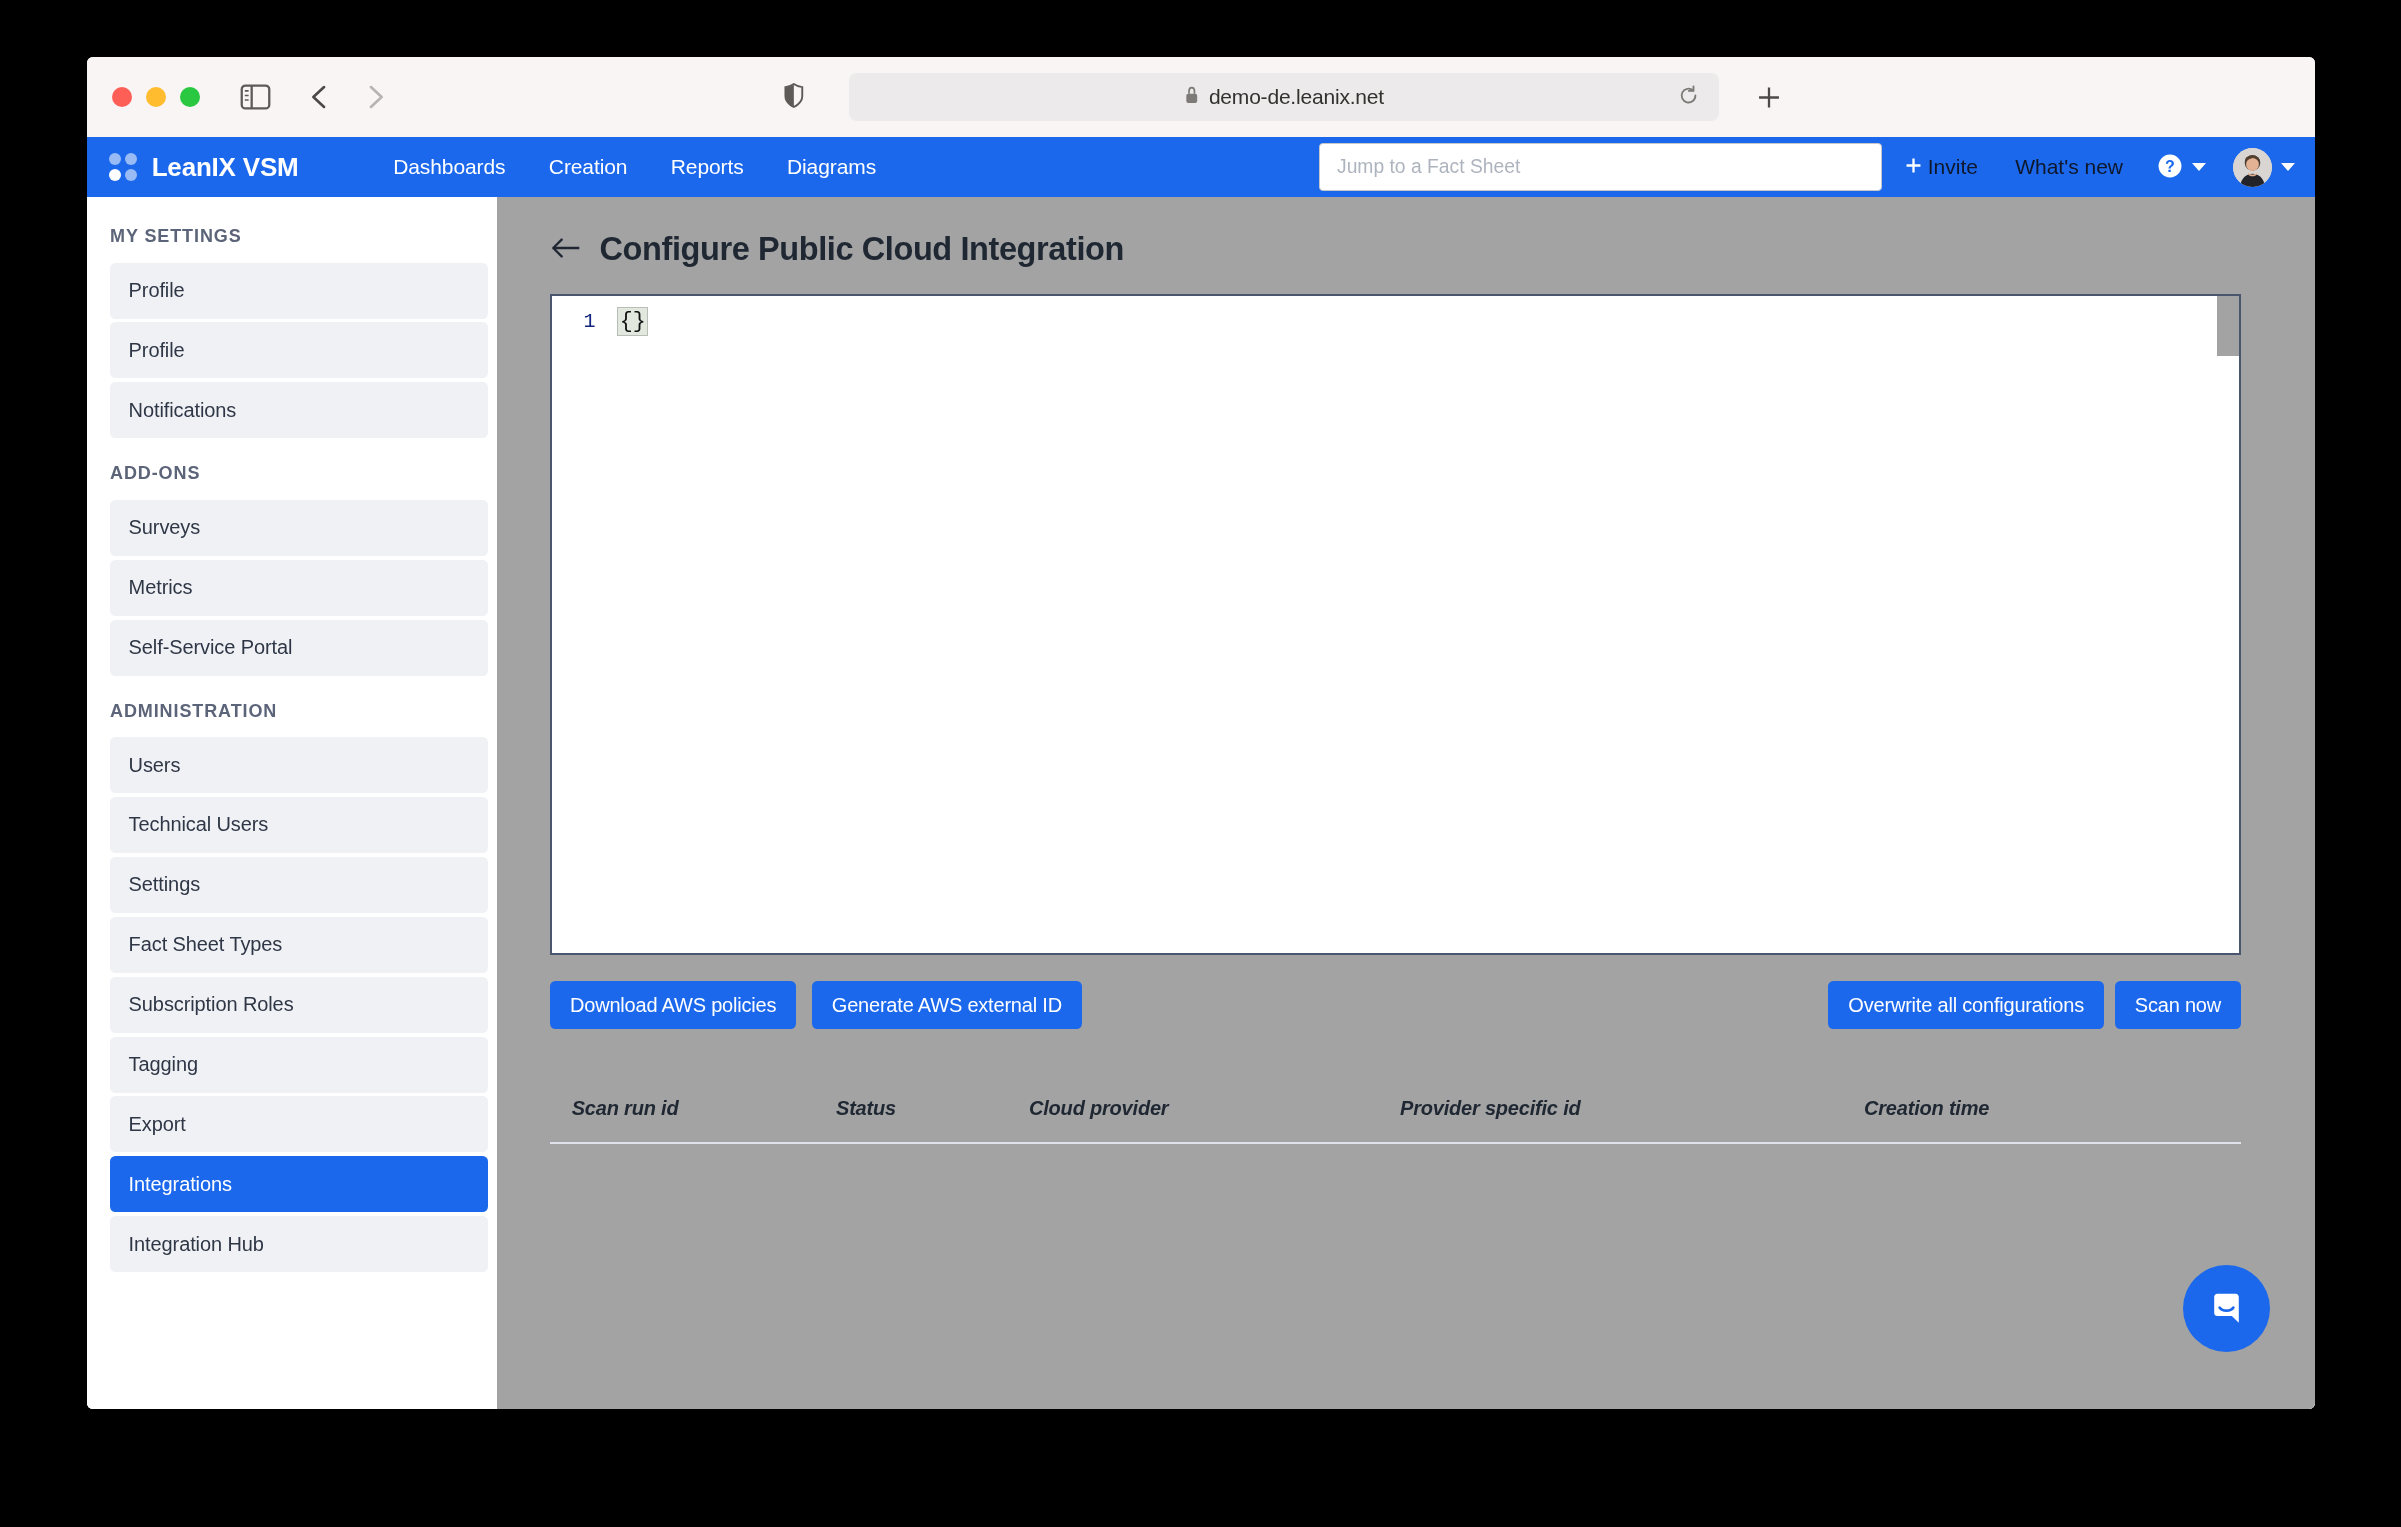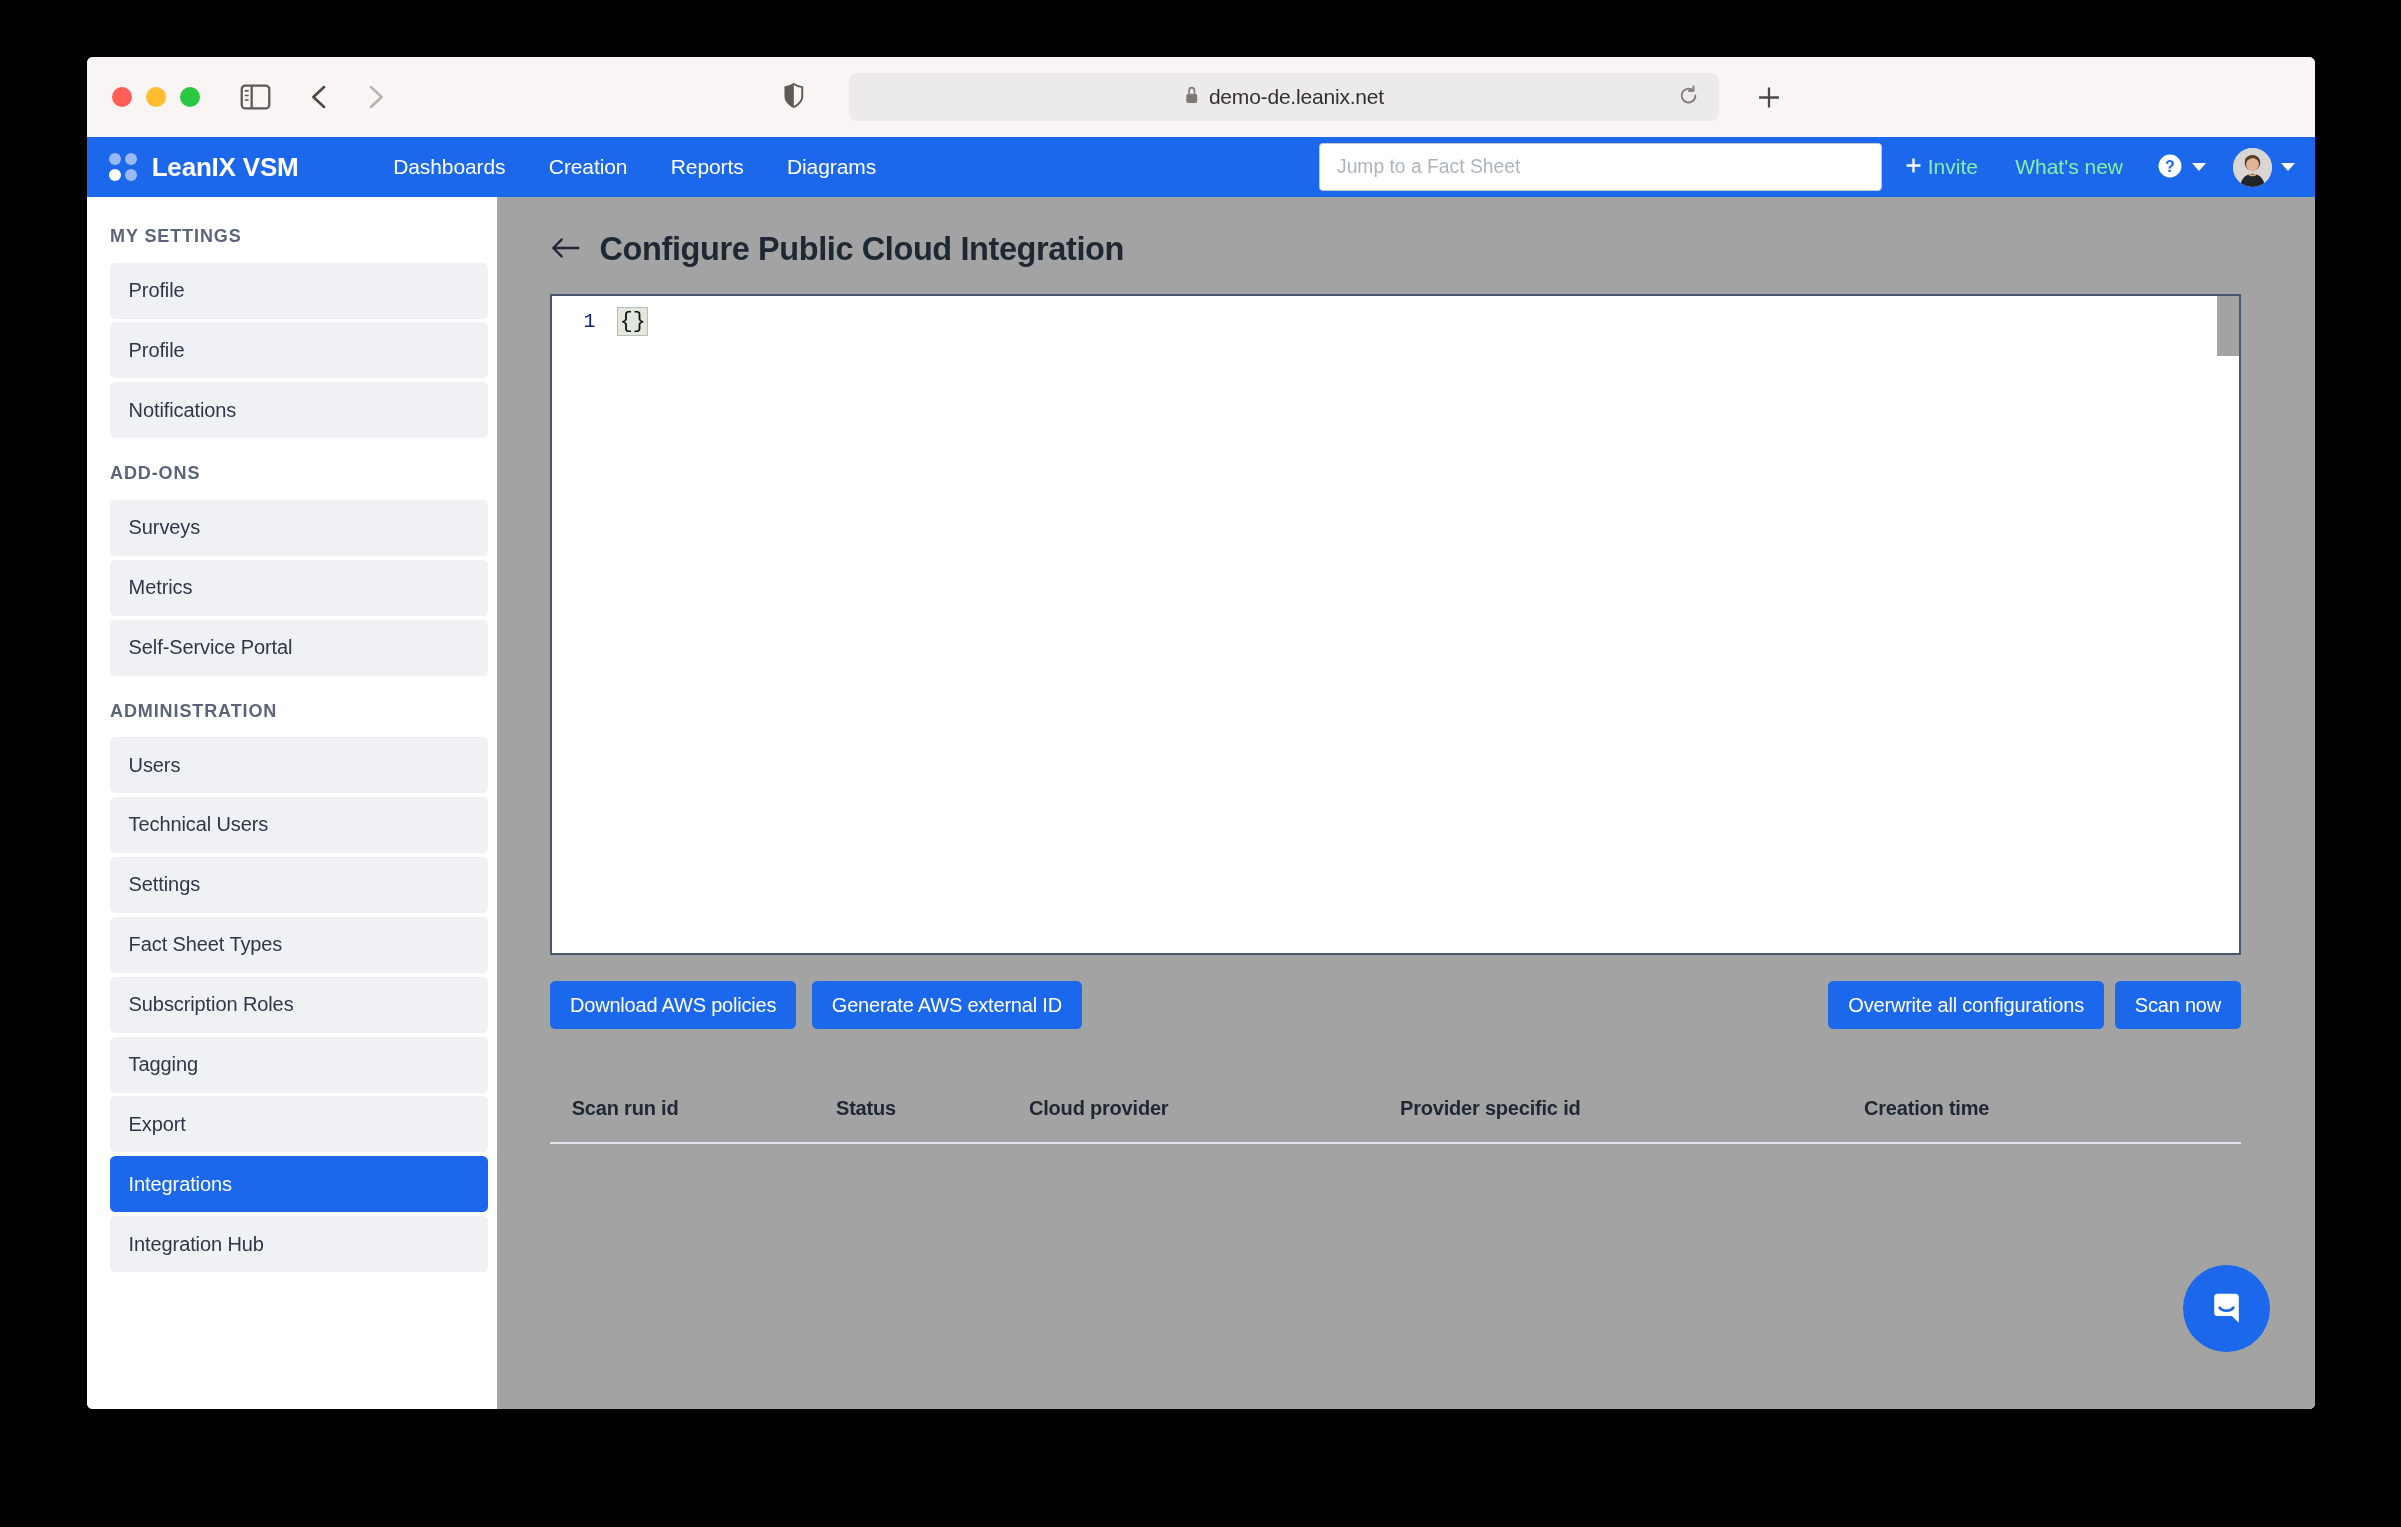--- a/index.html
+++ b/index.html
@@ -139,21 +139,21 @@
 
   #topnav-right {
     position: absolute;
     right: 20px;
     top: 0; bottom: 0;
     display: flex;
     align-items: center;
     gap: 0;
   }
   .topnav-action {
-    color: #86efac;
+    color: #0f172a;
     font-size: 21px;
     display: flex;
     align-items: center;
     gap: 6.2px;
     padding: 0 18.6px;
     white-space: nowrap;
   }
   #help-menu { display: flex; align-items: center; gap: 9.3px; padding: 0 15.5px; }
   #avatar-menu { display: flex; align-items: center; gap: 9.3px; padding-left: 10.8px; }
   #avatar {
@@ -285,21 +285,21 @@
     font-size: 20px;
     font-family: "Liberation Sans", sans-serif;
     letter-spacing: -0.2px;
     cursor: pointer;
     white-space: nowrap;
   }
   #btn-group-left { display: flex; gap: 15.5px; }
   #btn-group-right { display: flex; gap: 10.8px; margin-left: auto; }
 
   
-  #scan-runs-table { margin-top: 68px; width: 100%; border-collapse: collapse; }
+  #scan-runs-table { margin-top: 68px; width: 100%; border-collapse: collapse; font-style: italic; }
   #scan-runs-table th {
     text-align: left;
     font-size: 20px;
     font-weight: bold;
     color: #1f2733;
     padding: 0 0 21.7px 0;
     border-bottom: 2.3px solid #dfe2ea;
     letter-spacing: -0.2px;
   }
   #scan-runs-table th.col-scan-run-id { width: 286px; padding-left: 21.7px; }

